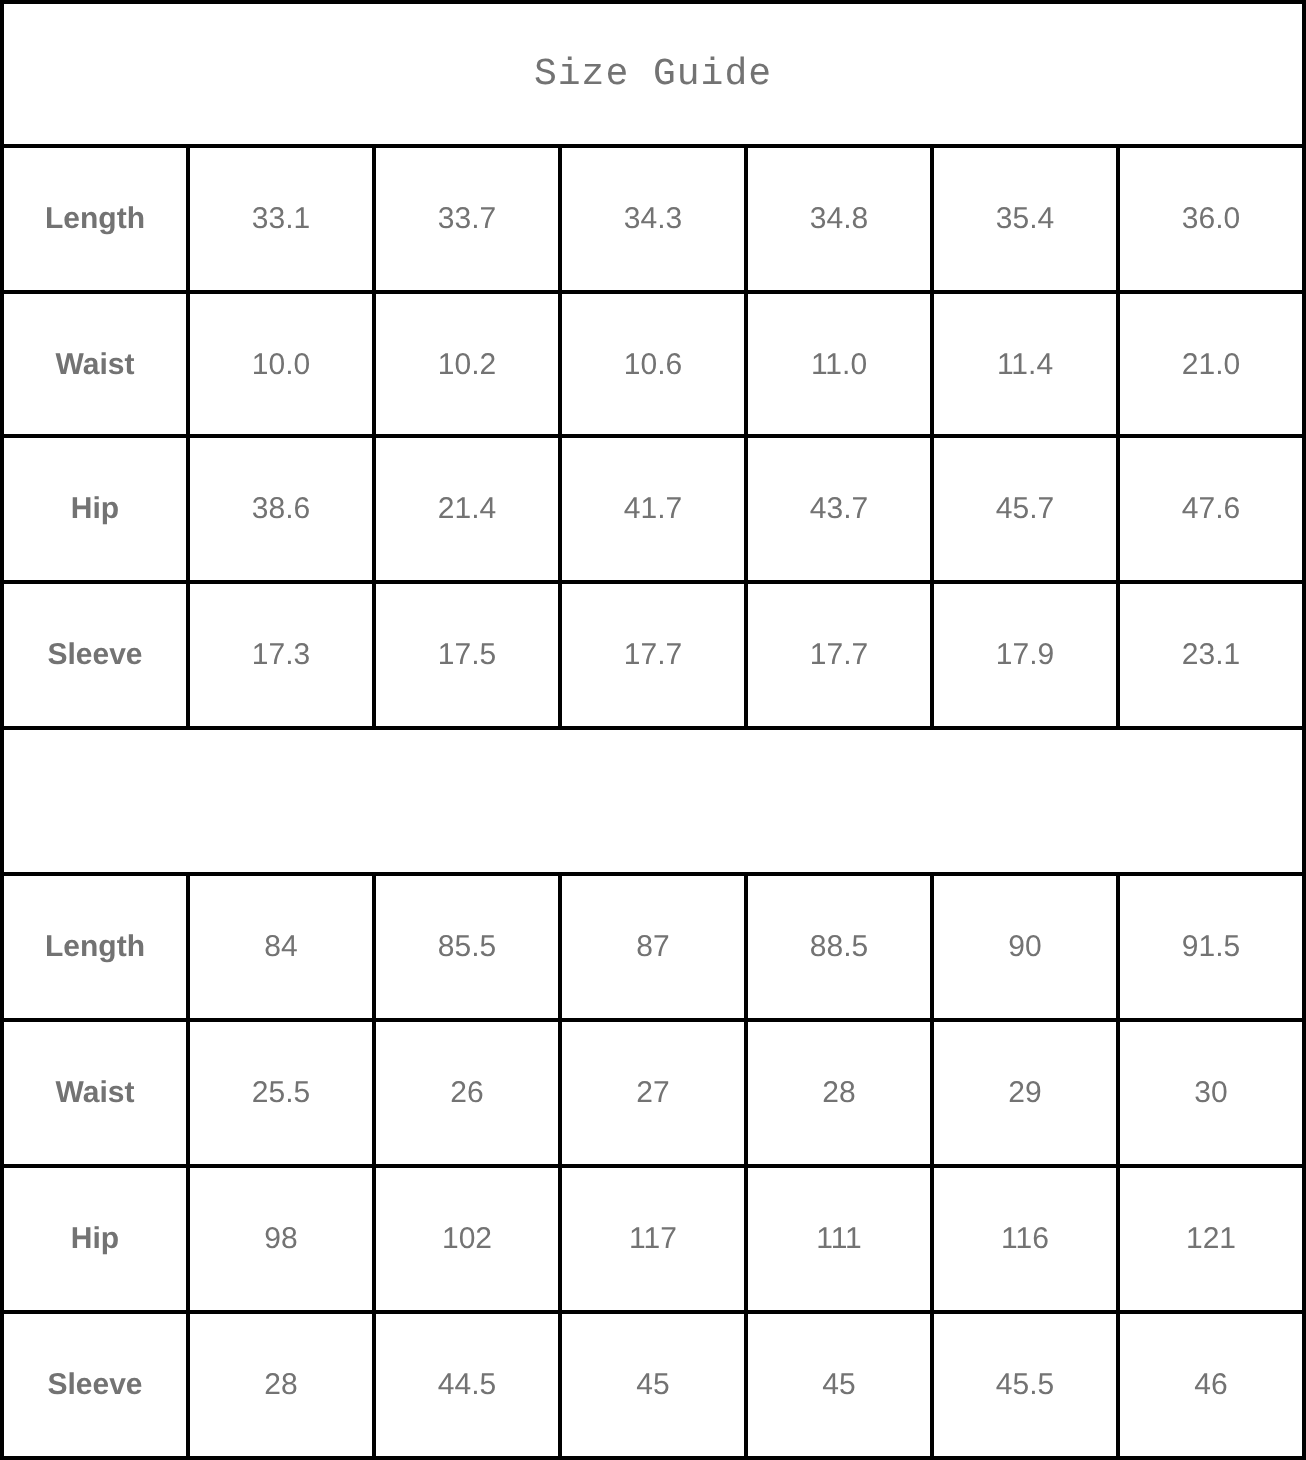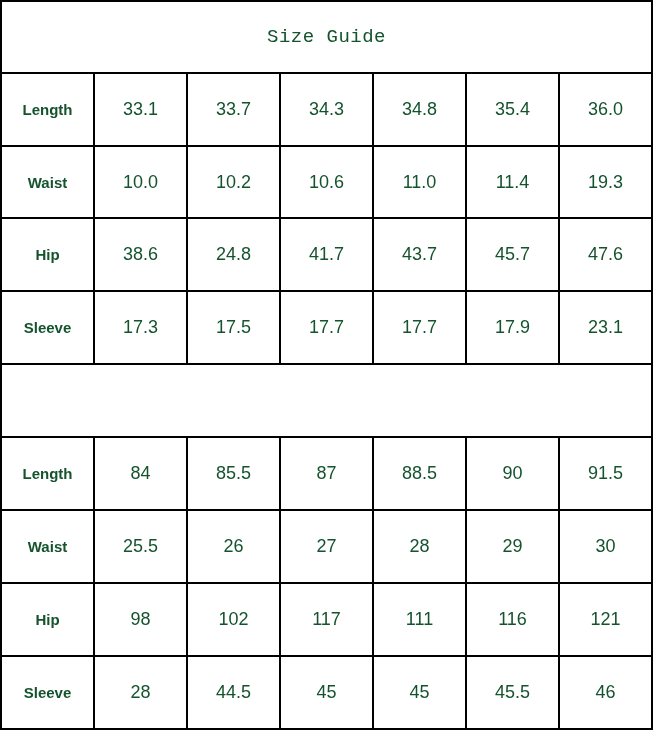--- a/index.html
+++ b/index.html
@@ -8,21 +8,21 @@
     height: 730px;
     background: #ffffff;
     box-sizing: border-box;
   }
   table.size-guide {
     width: 653px;
     height: 730px;
     border-collapse: collapse;
     table-layout: fixed;
     background: #ffffff;
-    color: #14532d;
+    color: #737373;
     font-family: "Liberation Sans", sans-serif;
   }
   table.size-guide td, table.size-guide th {
     border: 2px solid #000000;
     text-align: center;
     vertical-align: middle;
     padding: 0;
     overflow: hidden;
   }
   td.title-cell {
@@ -37,21 +37,21 @@
     font-weight: bold;
     font-size: 15px;
   }
   th.row-label-cell {
     height: 54px;
     font-weight: bold;
     font-size: 15px;
   }
   td.value-cell {
     font-weight: normal;
-    font-size: 18px;
+    font-size: 15px;
   }
   td.spacer-cell {
     height: 54px;
   }
   td.footer-cell {
     font-family: "Liberation Mono", monospace;
     font-size: 13.5px;
     line-height: 19px;
     font-weight: normal;
   }
@@ -77,26 +77,26 @@
       <td class="value-cell">35.4</td>
       <td class="value-cell">36.0</td>
     </tr>
     <tr>
       <th class="row-label-cell">Waist</th>
       <td class="value-cell">10.0</td>
       <td class="value-cell">10.2</td>
       <td class="value-cell">10.6</td>
       <td class="value-cell">11.0</td>
       <td class="value-cell">11.4</td>
-      <td class="value-cell">19.3</td>
+      <td class="value-cell">21.0</td>
     </tr>
     <tr>
       <th class="row-label-cell">Hip</th>
       <td class="value-cell">38.6</td>
-      <td class="value-cell">24.8</td>
+      <td class="value-cell">21.4</td>
       <td class="value-cell">41.7</td>
       <td class="value-cell">43.7</td>
       <td class="value-cell">45.7</td>
       <td class="value-cell">47.6</td>
     </tr>
     <tr>
       <th class="row-label-cell">Sleeve</th>
       <td class="value-cell">17.3</td>
       <td class="value-cell">17.5</td>
       <td class="value-cell">17.7</td>

